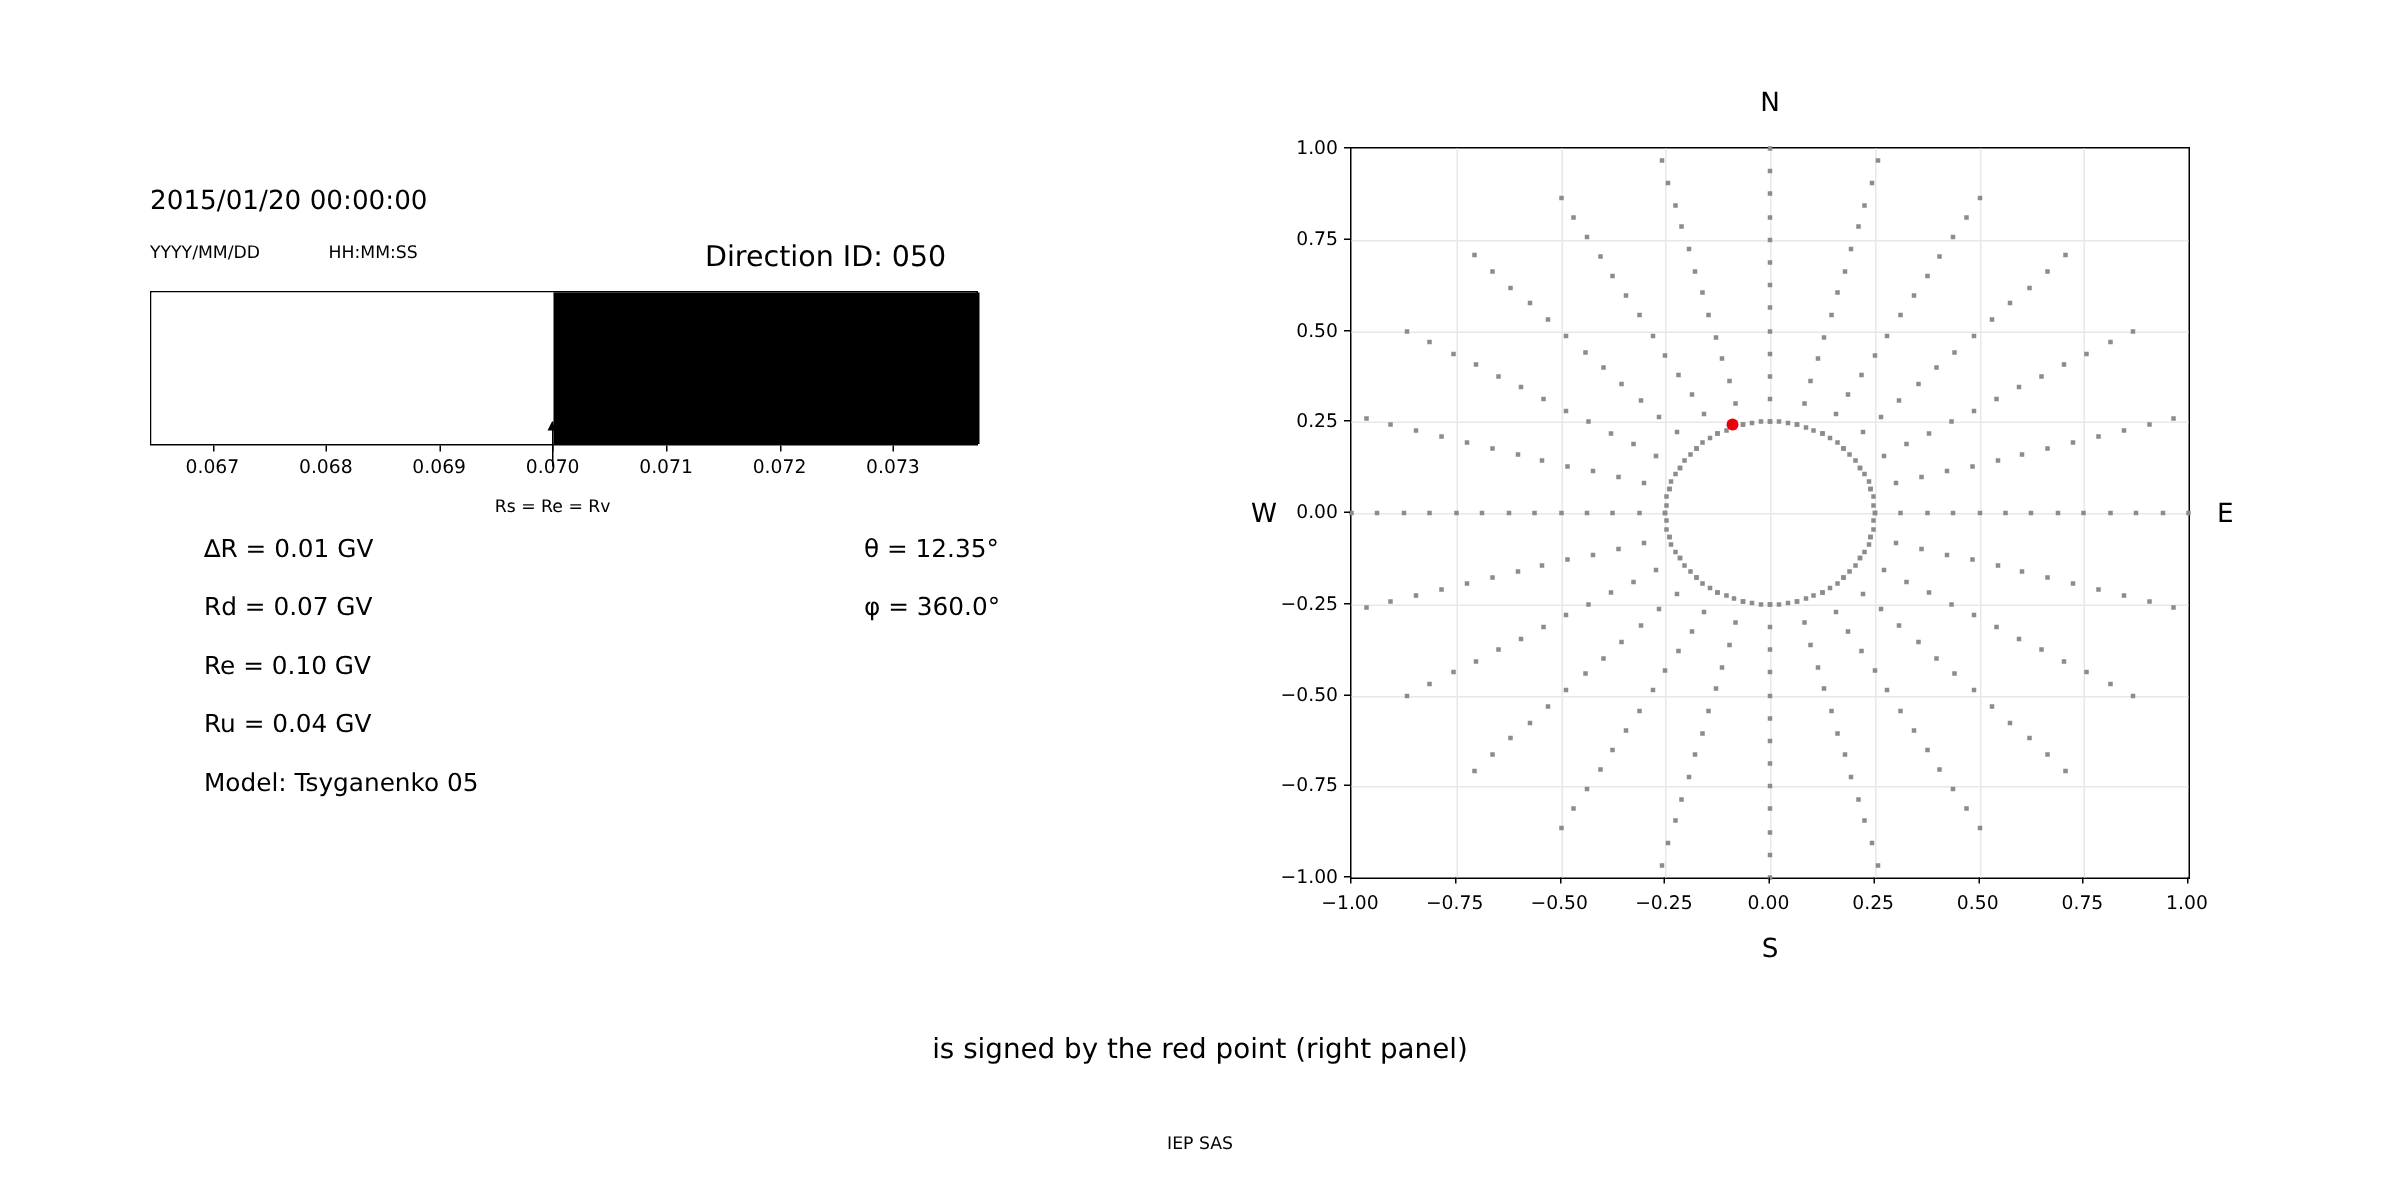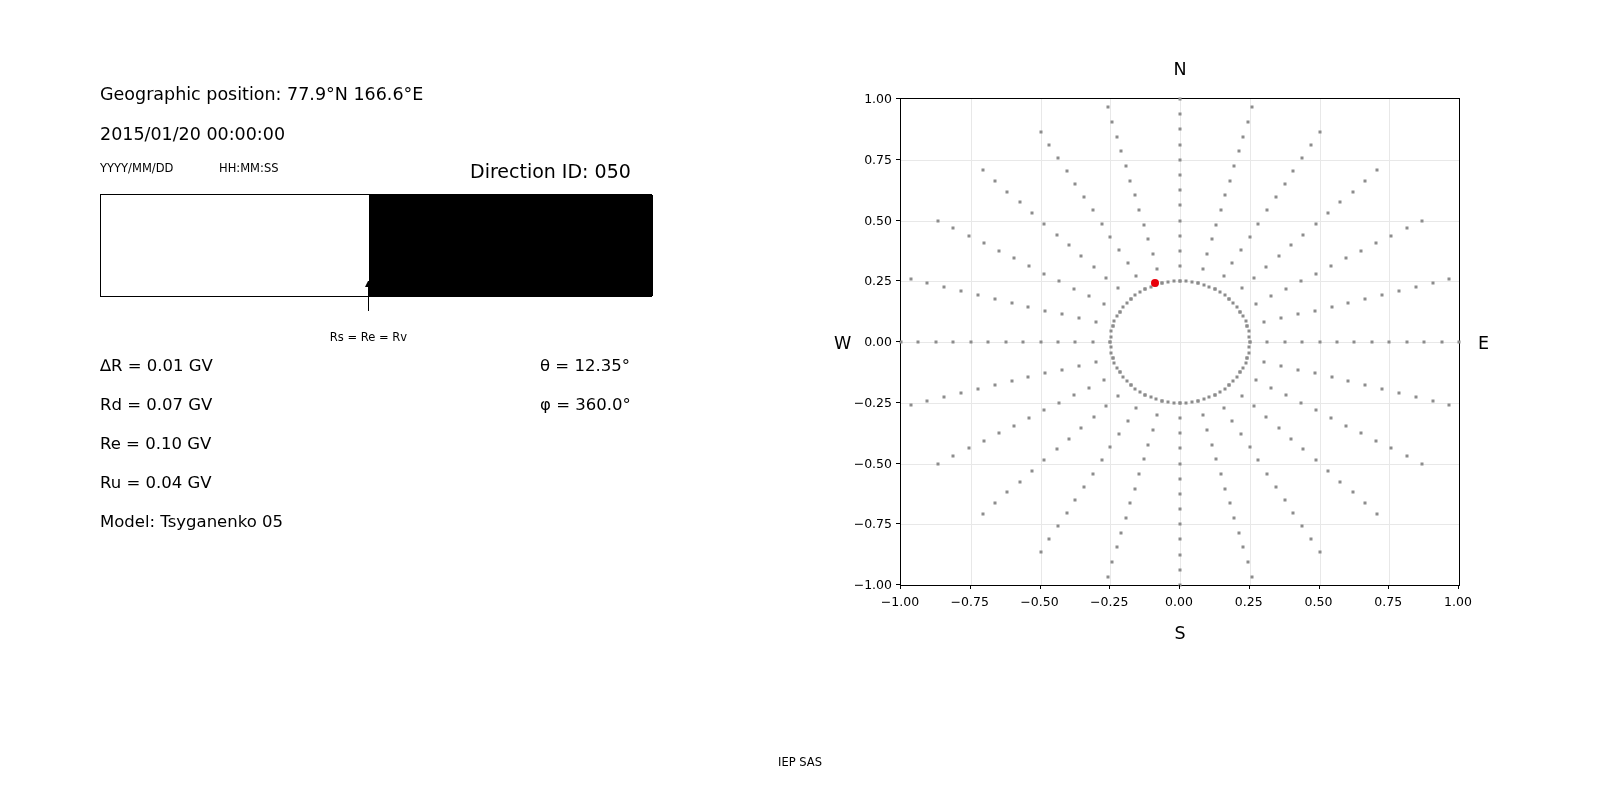--- a/index.html
+++ b/index.html
@@ -132,20 +132,21 @@
     font-size: 11.5px;
     transform: translateX(-50%);
     white-space: nowrap;
   }
 
   
   .param {
     position: absolute;
     font-size: 16.5px;
     white-space: nowrap;
+    margin-left: 36px;
   }
   .param-left { left: 100px; }
   .param-right { left: 540px; }
   .r0 { top: 356px; }
   .r1 { top: 395px; }
   .r2 { top: 434px; }
   .r3 { top: 473px; }
   .r4 { top: 512px; }
 
   
@@ -265,31 +266,46 @@
     width: 1600px;
     text-align: center;
     font-size: 11.5px;
   }
 </style>
 </head>
 <body>
 
 <div class="panel" id="left-panel">
 
-  <div class="text-line" id="geo-position">Geographic position: 77.9°N 166.6°E</div>
   <div class="text-line" id="datetime">2015/01/20 00:00:00</div>
   <div class="text-line" id="fmt-date">YYYY/MM/DD</div>
   <div class="text-line" id="fmt-time">HH:MM:SS</div>
   <div class="text-line" id="direction-id">Direction ID: 050</div>
 
   <div id="penumbra-bar">
     <div id="penumbra-white" style="width: 268.438px; left: 0px; background: rgb(255, 255, 255);"></div>
     <div id="penumbra-black" style="left: 268.438px; width: 283.562px; background: rgb(0, 0, 0);"></div>
   </div>
 
+  <div id="bar-axis">
+      <div class="tick" style="left: 41.589px;"></div>
+      <div class="tlabel" style="left: 41.589px;">0.067</div>
+      <div class="tick" style="left: 117.205px;"></div>
+      <div class="tlabel" style="left: 117.205px;">0.068</div>
+      <div class="tick" style="left: 192.822px;"></div>
+      <div class="tlabel" style="left: 192.822px;">0.069</div>
+      <div class="tick" style="left: 268.438px;"></div>
+      <div class="tlabel" style="left: 268.438px;">0.070</div>
+      <div class="tick" style="left: 344.055px;"></div>
+      <div class="tlabel" style="left: 344.055px;">0.071</div>
+      <div class="tick" style="left: 419.671px;"></div>
+      <div class="tlabel" style="left: 419.671px;">0.072</div>
+      <div class="tick" style="left: 495.288px;"></div>
+      <div class="tlabel" style="left: 495.288px;">0.073</div>
+    </div>
   <div id="rs-marker" style="left: 368.438px;"></div>
   <div id="rs-label" style="left: 368.438px;">Rs = Re = Rv</div>
 
   <div class="param param-left r0">∆R = 0.01 GV</div>
   <div class="param param-left r1">Rd = 0.07 GV</div>
   <div class="param param-left r2">Re = 0.10 GV</div>
   <div class="param param-left r3">Ru = 0.04 GV</div>
   <div class="param param-left r4">Model: Tsyganenko 05</div>
   <div class="param param-right r0">θ = 12.35°</div>
   <div class="param param-right r1">φ = 360.0°</div>
@@ -734,14 +750,15 @@
     <div class="xtick-mark" style="left: 448.75px; top: 585px;"></div>
     <div class="xtick-label" style="left: 518.5px; top: 594px;">0.50</div>
     <div class="xtick-mark" style="left: 518.5px; top: 585px;"></div>
     <div class="xtick-label" style="left: 588.25px; top: 594px;">0.75</div>
     <div class="xtick-mark" style="left: 588.25px; top: 585px;"></div>
     <div class="xtick-label" style="left: 658px; top: 594px;">1.00</div>
     <div class="xtick-mark" style="left: 658px; top: 585px;"></div>
   </div>
 
 <div id="caption">
+  <div>is signed by the red point (right panel)</div>
 </div>
 <div id="footer">IEP SAS</div>
 
 </body></html>

